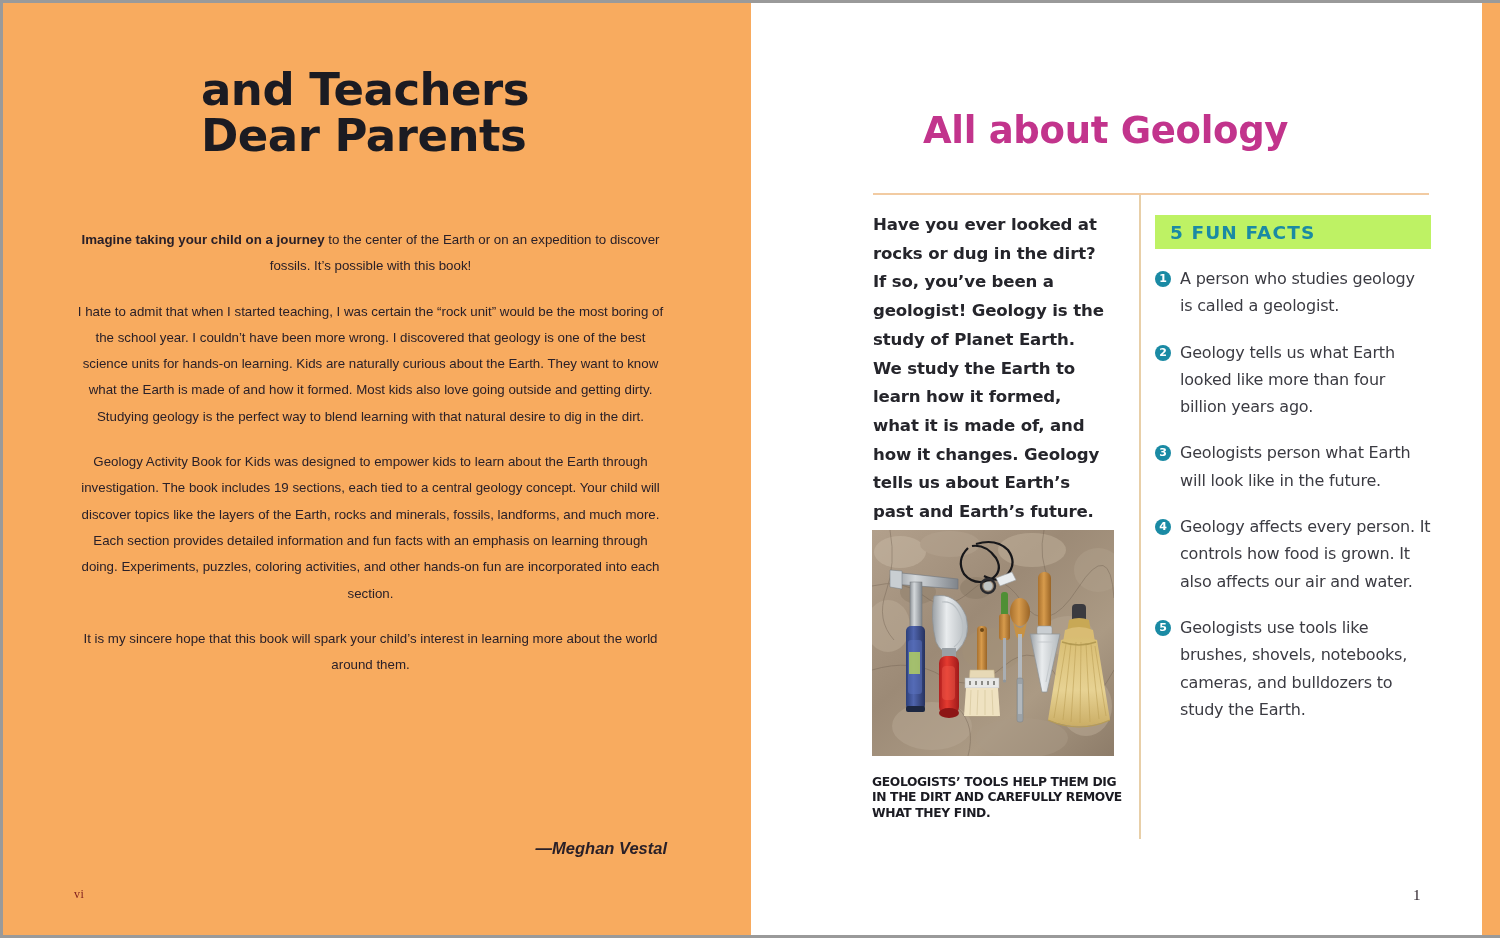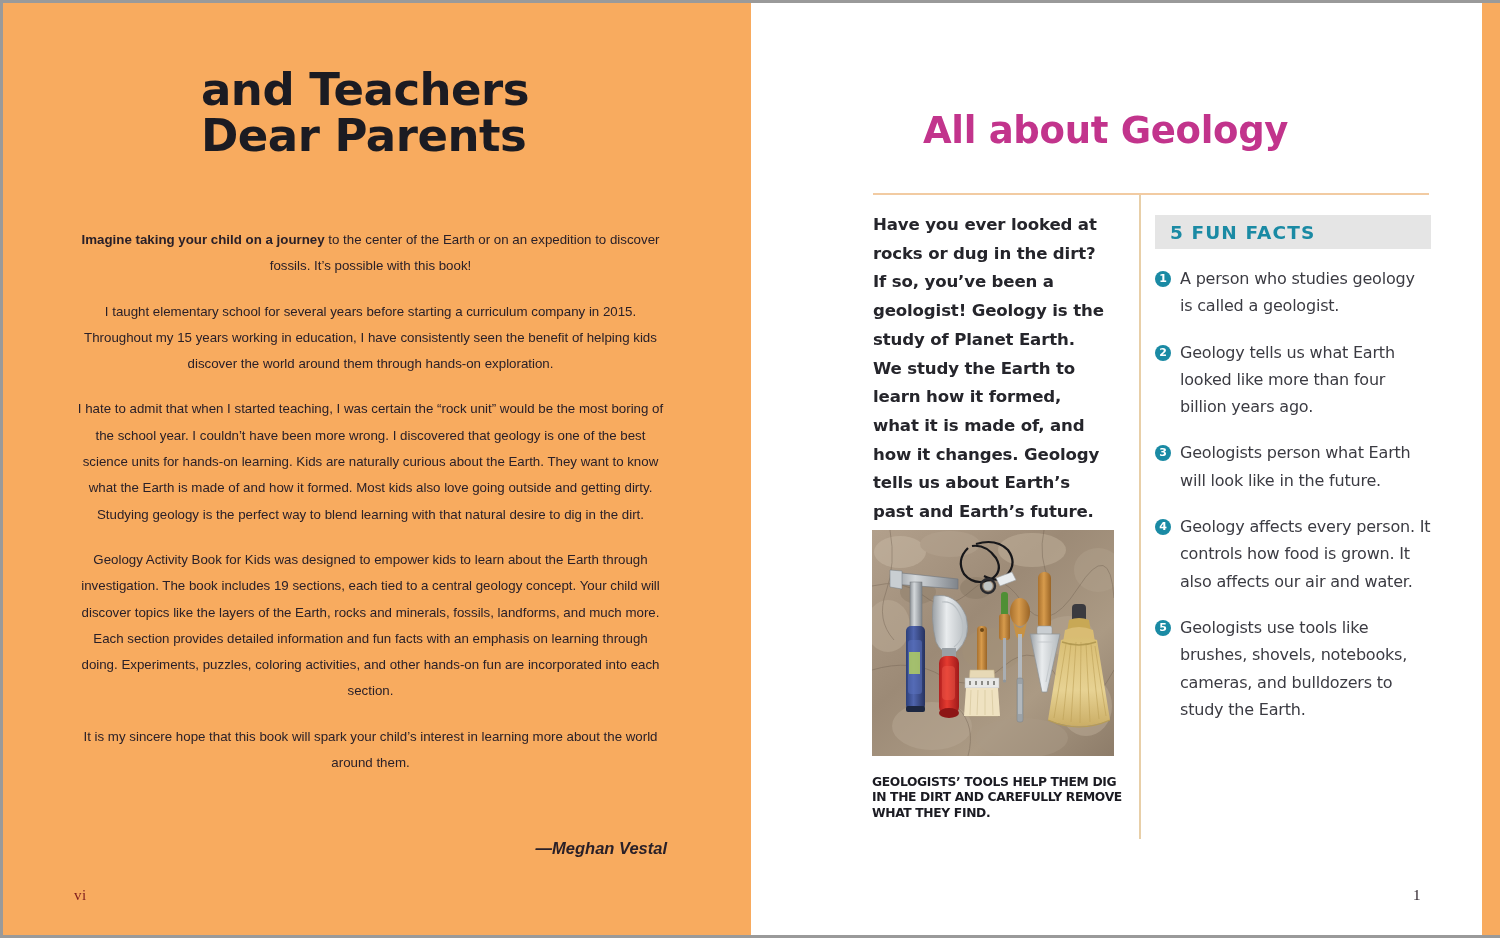--- a/index.html
+++ b/index.html
@@ -75,21 +75,21 @@
     font-weight: bold;
     font-size: 16.5px;
     color: #2a2028;
   }
 
   #folio-left {
     position: absolute;
     left: 71px;
     top: 884px;
     font-family: "Liberation Serif", serif;
-    font-size: 15px;
+    font-size: 12px;
     color: #7f1d1d;
     letter-spacing: 0.5px;
   }
 
   
   #right-page {
     position: absolute;
     left: 748px; top: 0;
     width: 749px;
     height: 938px;
@@ -177,21 +177,21 @@
   #photo-caption span { display: block; white-space: nowrap; }
 
   
   #facts-col {
     position: absolute;
     left: 404px;
     top: 212px;
     width: 276px;
   }
   #facts-banner {
-    background: #e5e5e5;
+    background: #bef264;
     height: 34px;
     display: flex;
     align-items: center;
     padding-left: 15px;
     margin-bottom: 16px;
   }
   #facts-banner-label {
     font-family: "DejaVu Sans", sans-serif;
     font-weight: bold;
     font-size: 18.5px;
@@ -243,21 +243,20 @@
 
     <h1 id="left-title">
       <span class="tline">and Teachers</span>
       <span class="tline">Dear Parents</span>
     </h1>
 
     <div id="left-body">
       <p>
         <span class="lead">Imagine taking your child on a journey</span><span> to the center of the Earth or on an expedition to discover fossils. It’s possible with this book!</span>
       </p>
-      <p>I taught elementary school for several years before starting a curriculum company in 2015. Throughout my 15 years working in education, I have consistently seen the benefit of helping kids discover the world around them through hands-on exploration.</p>
       <p>I hate to admit that when I started teaching, I was certain the “rock unit” would be the most boring of the school year. I couldn’t have been more wrong. I discovered that geology is one of the best science units for hands-on learning. Kids are naturally curious about the Earth. They want to know what the Earth is made of and how it formed. Most kids also love going outside and getting dirty. Studying geology is the perfect way to blend learning with that natural desire to dig in the dirt.</p>
       <p>
         <span class="ital">Geology Activity Book for Kids</span><span> was designed to empower kids to learn about the Earth through investigation. The book includes 19 sections, each tied to a central geology concept. Your child will discover topics like the layers of the Earth, rocks and minerals, fossils, landforms, and much more. Each section provides detailed information and fun facts with an emphasis on learning through doing. Experiments, puzzles, coloring activities, and other hands-on fun are incorporated into each section.</span>
       </p>
       <p>It is my sincere hope that this book will spark your child’s interest in learning more about the world around them.</p>
     </div>
 
     <div id="signature">—Meghan Vestal</div>
 
     <div id="folio-left">vi</div>

